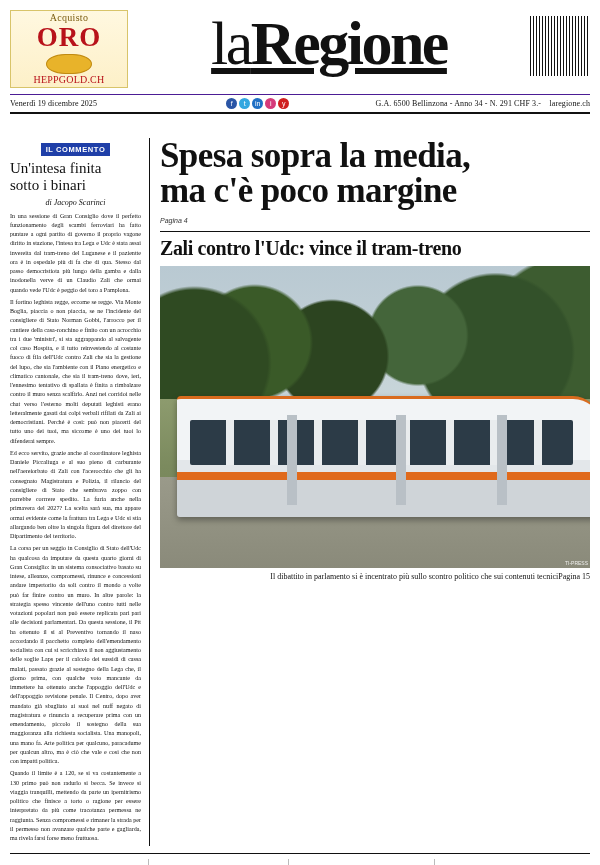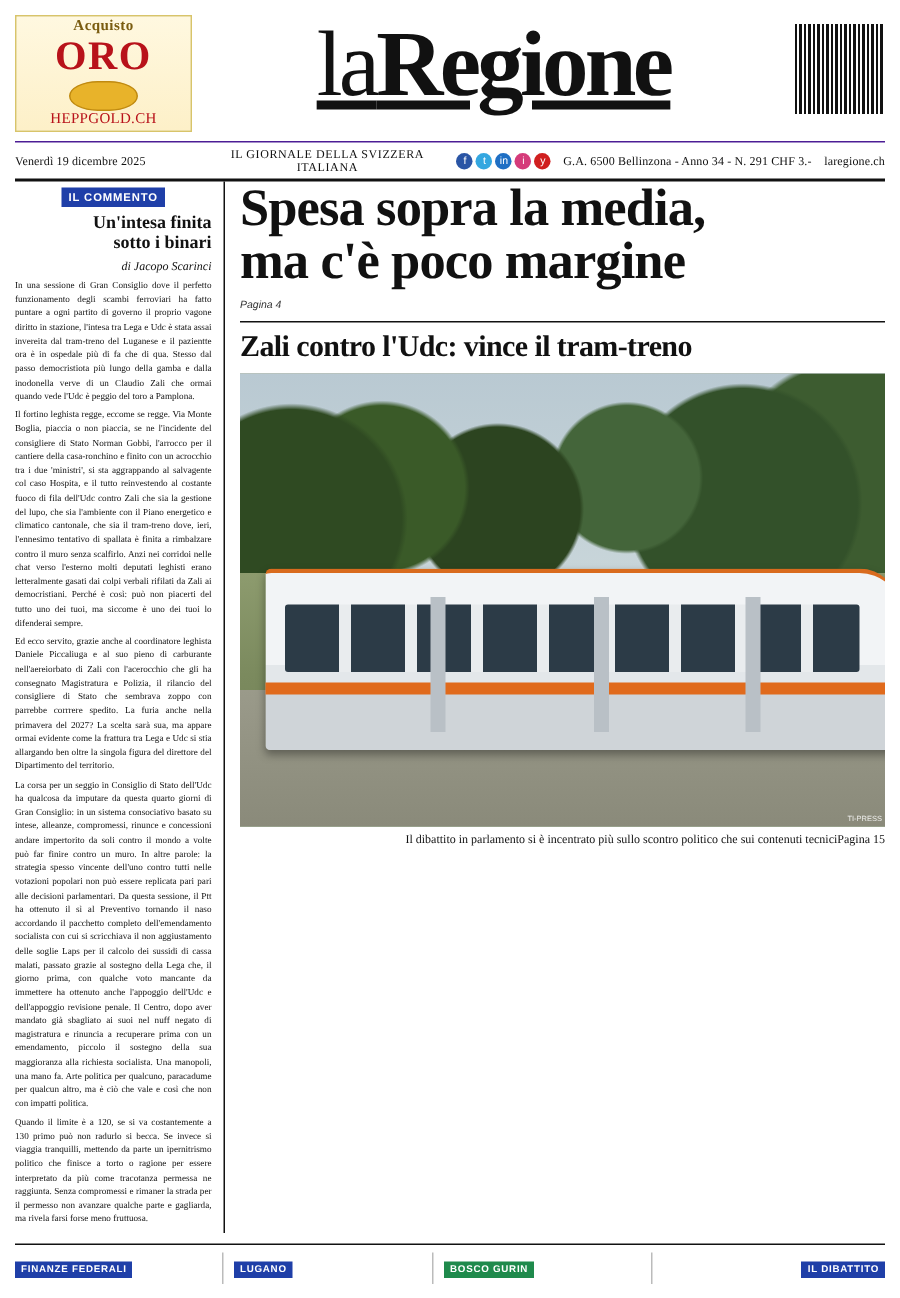--- a/index.html
+++ b/index.html
@@ -14,21 +14,21 @@
 
   
   .masthead { display: flex; align-items: flex-start; padding-top: 10px; }
   .ad-box {
     width: 118px; height: 78px;
     border: 1px solid #d8c46a;
     background: linear-gradient(#fff8e0, #fdf0c8);
     display: flex; flex-direction: column; align-items: center;
     justify-content: center; line-height: 1.05;
   }
-  .ad-line1 { font-size: 10px; font-weight: bold; color: #7a5c10; letter-spacing: .3px; }
+  .ad-line1 { font-size: 10px; font-weight: normal; color: #7a5c10; letter-spacing: .3px; }
   .ad-oro { font-size: 27px; font-weight: bold; color: #b8121a; letter-spacing: 1px; }
   .ad-coin { width: 46px; height: 20px; margin: 2px 0 1px; background: #e8b32a;
              border-radius: 50%/60%; border: 1px solid #c08a10; }
   .ad-site { font-size: 10px; font-weight: normal; color: #b8121a; letter-spacing: .2px; }
 
   .title-wrap { flex: 1; text-align: center; padding: 0 6px; }
   .logo {
     font-family: "Liberation Serif", serif;
     font-size: 62px; font-weight: bold; letter-spacing: -2.5px;
     line-height: 1; color: #111; margin-top: 2px; text-decoration: underline;
@@ -51,35 +51,35 @@
     color: #fff; font-size: 7px; line-height: 11px; text-align: center;
     font-family: "Liberation Sans", sans-serif;
   }
   .meta-social span.fb { background: #2a55a5; }
   .meta-social span.tw { background: #34a7e0; }
   .meta-social span.ig { background: #d53b7a; }
   .meta-social span.yt { background: #d01f1f; }
   .meta-right { text-align: right; font-size: 8px; }
 
   
-  .grid { display: flex; margin-top: 0; }
+  .grid { display: flex; margin-top: 24px; }
   .col-left { width: 140px; padding-right: 8px; border-right: 1px solid #111; }
   .col-main { flex: 1; padding-left: 10px; }
 
   
   .kicker {
     background: #1f3fa8; color: #fff; font-family: "Liberation Sans", sans-serif;
     font-size: 7.5px; font-weight: bold; letter-spacing: .6px;
     display: inline-block; padding: 2px 5px; margin-bottom: 4px;
   }
   .left-title {
-    font-size: 12px; line-height: 1.12; text-align: right; font-weight: bold;
+    font-size: 15px; line-height: 1.12; text-align: left; font-weight: normal;
     margin-bottom: 4px;
   }
-  .byline { font-size: 8px; font-style: italic; text-align: right; margin-bottom: 5px; }
+  .byline { font-size: 8px; font-style: italic; text-align: center; margin-bottom: 5px; }
   .body-col {
     font-size: 6.1px; line-height: 1.52; text-align: justify;
     column-count: 1; hyphens: auto;
   }
   .body-col p { margin-bottom: 3px; }
 
   
   .headline {
     font-size: 35px; line-height: 1.0; font-weight: bold; letter-spacing: -.6px;
     margin-bottom: 9px;
@@ -171,21 +171,20 @@
       <div class="ad-site">HEPPGOLD.CH</div>
     </div>
     <div class="title-wrap">
       <div class="logo"><span class="light">la</span><span>Regione</span></div>
     </div>
     <div class="barcode"></div>
   </div>
 
   <div class="meta-row">
     <div class="meta-left">Venerdì 19 dicembre 2025</div>
-    <div class="meta-center">IL GIORNALE DELLA SVIZZERA ITALIANA</div>
     <div class="meta-social">
       <span class="fb">f</span>
       <span class="tw">t</span>
       <span>in</span>
       <span class="ig">i</span>
       <span class="yt">y</span>
     </div>
     <div class="meta-right">
       <span>G.A. 6500 Bellinzona - Anno 34 - N. 291     CHF 3.-</span>
       &nbsp;&nbsp;

